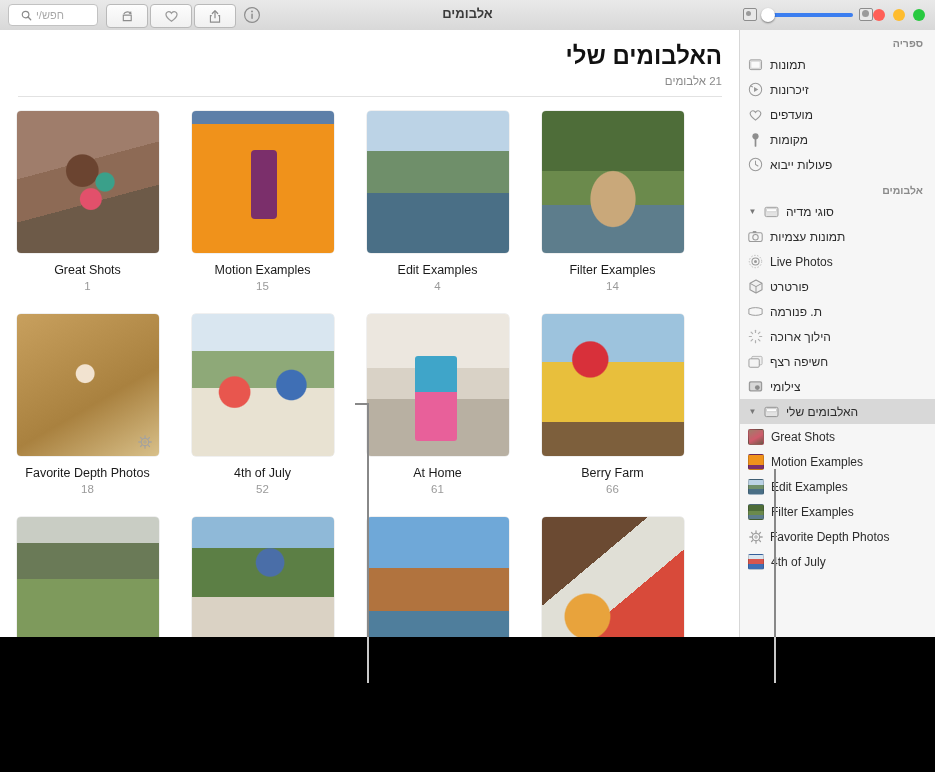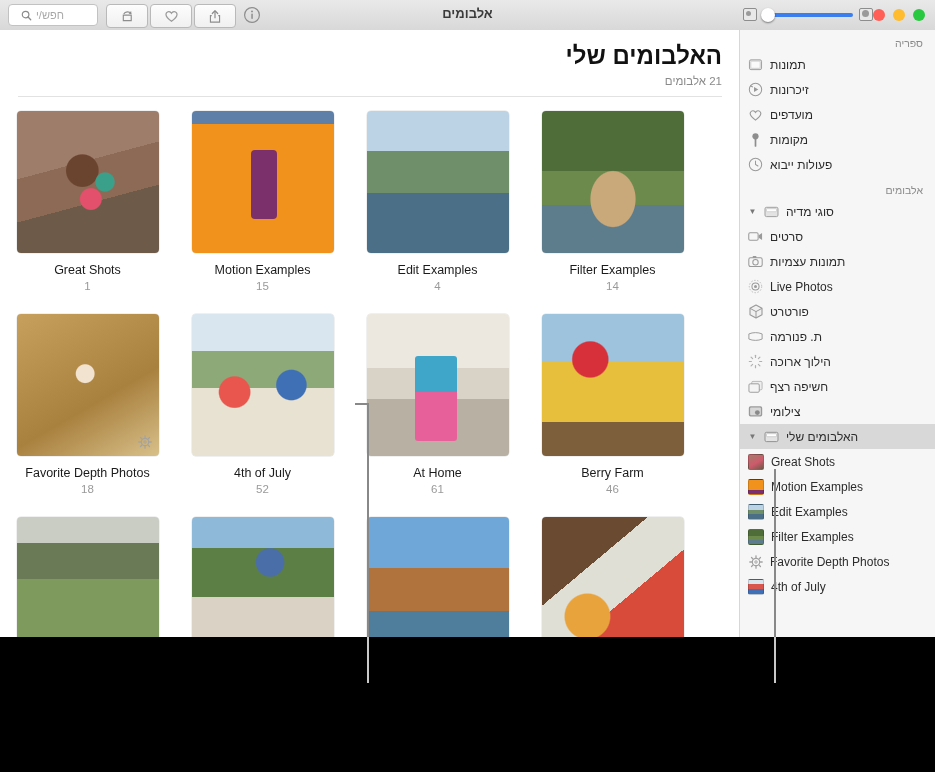--- a/index.html
+++ b/index.html
@@ -59,21 +59,21 @@
   .search-field .ph{font-size:11px;color:#a8a8a8;}
   svg{display:block;}
 
   
   .sidebar{
     position:absolute;right:0;top:30px;width:195px;height:607px;
     background:#f6f6f6;border-left:1px solid #d7d7d7;
     direction:rtl;overflow:hidden;
   }
   .sb-header{
-    font-size:10.5px;color:#8b8b8b;font-weight:normal;
+    font-size:10.5px;color:#8b8b8b;font-weight:bold;
     padding:7px 12px 3px 8px;text-align:right;
   }
   .sb-row{
     height:25px;display:flex;align-items:center;justify-content:flex-end;
     gap:7px;padding:0 12px 0 8px;font-size:12px;color:#2c2c2c;
     white-space:nowrap;
   }
   .sb-row.sel{background:#d8d8d8;}
   .sb-row .lbl{text-align:right;}
   .sb-row .ico{width:15px;height:15px;flex:0 0 15px;display:flex;align-items:center;justify-content:center;}
@@ -272,21 +272,21 @@
           <div class="ct">52</div>
         </div>
         <div class="cell">
           <div class="tile p-athome"></div>
           <div class="nm">At Home</div>
           <div class="ct">61</div>
         </div>
         <div class="cell">
           <div class="tile p-berry"></div>
           <div class="nm">Berry Farm</div>
-          <div class="ct">46</div>
+          <div class="ct">66</div>
         </div>
         <div class="cell">
           <div class="tile p-coast"></div>
           <div class="nm"></div>
           <div class="ct"></div>
         </div>
         <div class="cell">
           <div class="tile p-party"></div>
           <div class="nm"></div>
           <div class="ct"></div>
@@ -360,29 +360,20 @@
       <span class="lbl">סוגי מדיה</span>
       <span class="ico">
         <svg width="15" height="13" viewBox="0 0 16 14">
             <rect x="1" y="2.5" width="14" height="10" rx="1.6" fill="#e3e3e3" stroke="#9a9a9a" stroke-width="1"></rect>
             <rect x="2.6" y="4" width="10.8" height="3.2" rx="0.8" fill="#fff" stroke="#c2c2c2" stroke-width=".7"></rect>
           </svg>
       </span>
       <span class="disc">▼</span>
     </div>
     <div id="media-list">
-        <div class="sb-row">
-          <span class="lbl">סרטים</span>
-          <span class="ico">
-            <svg width="15" height="11" viewBox="0 0 16 11">
-              <rect x="0.8" y="1.6" width="10" height="8" rx="1.4" fill="none" stroke="#9a9a9a" stroke-width="1.1"></rect>
-              <path d="M11.4 4.2 L15 1.8 V9.2 L11.4 6.8 Z" fill="#9a9a9a"></path>
-            </svg>
-          </span>
-        </div>
         <div class="sb-row">
           <span class="lbl">תמונות עצמיות</span>
           <span class="ico">
             <svg width="15" height="13" viewBox="0 0 16 14">
               <rect x="0.8" y="3" width="14.4" height="9.4" rx="1.8" fill="none" stroke="#9a9a9a" stroke-width="1.1"></rect>
               <circle cx="8" cy="7.8" r="2.9" fill="none" stroke="#9a9a9a" stroke-width="1.1"></circle>
               <rect x="5" y="1.2" width="4" height="2" rx="0.6" fill="#9a9a9a"></rect>
             </svg>
           </span>
         </div>

